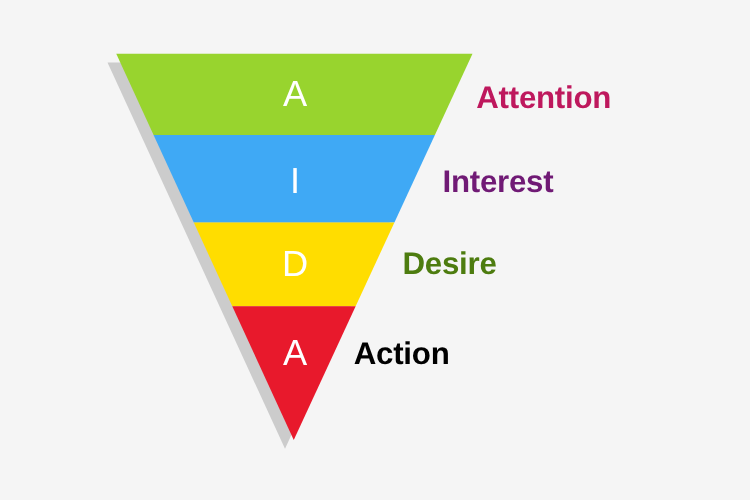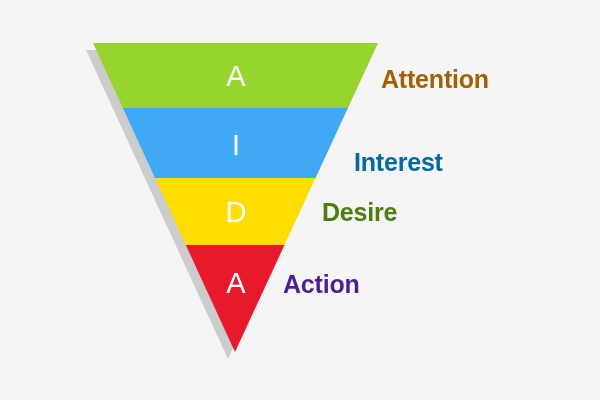--- a/index.html
+++ b/index.html
@@ -57,18 +57,18 @@
         <polygon points="185.8284789644013,245 284.5177993527508,245 235,352" fill="#e8192c"></polygon>
       </g>
     <g id="funnel-letters">
         <text class="band-letter" x="236" y="76" fill="#ffffff">A</text>
         <text class="band-letter" x="236" y="145" fill="#ffffff">I</text>
         <text class="band-letter" x="236" y="212" fill="#ffffff">D</text>
         <text class="band-letter" x="236" y="283" fill="#ffffff">A</text>
       </g>
   </svg>
   <div id="funnel-labels">
-      <div class="stage-label" style="left: 381px; top: 79px; color: #a16207;">Attention</div>
-      <div class="stage-label" style="left: 354px; top: 162px; color: #0369a1;">Interest</div>
+      <div class="stage-label" style="left: 381px; top: 79px; color: #be185d;">Attention</div>
+      <div class="stage-label" style="left: 354px; top: 146px; color: #701a75;">Interest</div>
       <div class="stage-label" style="left: 322px; top: 212px; color: #4d7c0f;">Desire</div>
-      <div class="stage-label" style="left: 283px; top: 284px; color: #4c1d95;">Action</div>
+      <div class="stage-label" style="left: 283px; top: 284px; color: #000000;">Action</div>
     </div>
 </div>
 
 </body></html>

